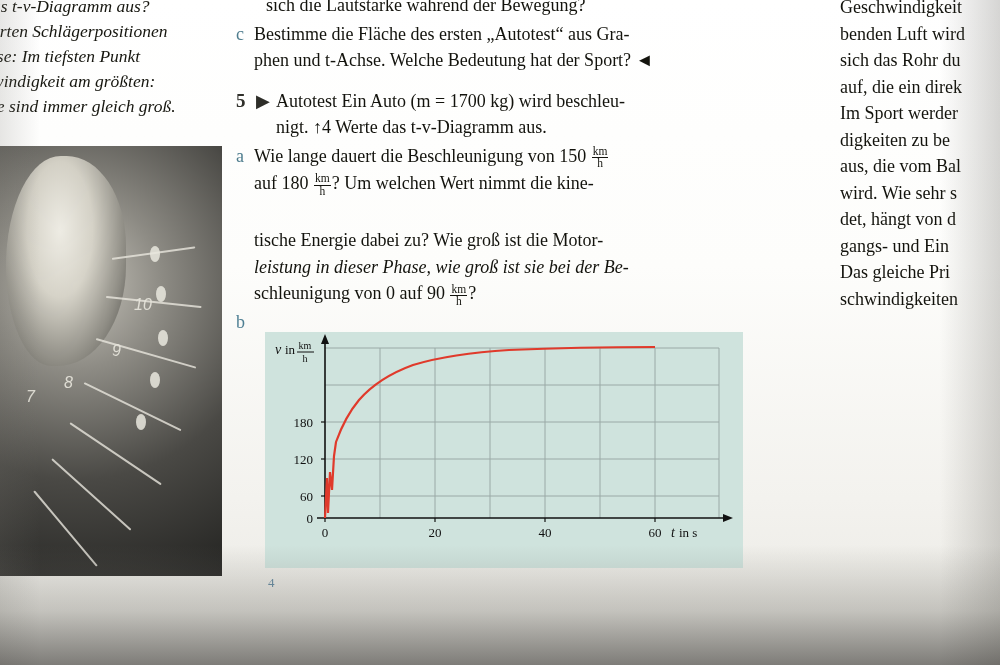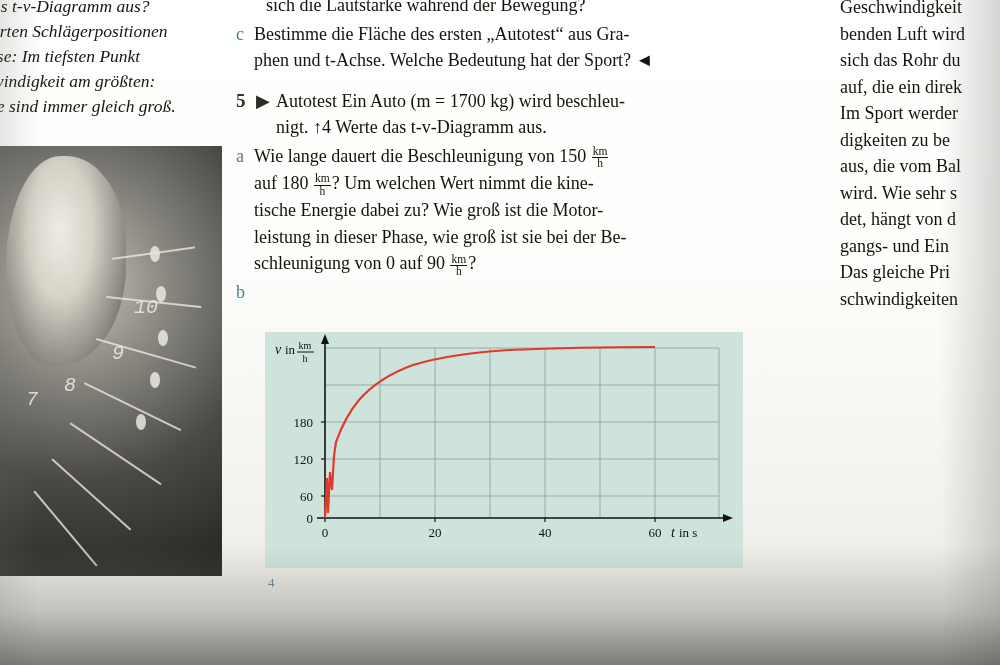--- a/index.html
+++ b/index.html
@@ -56,22 +56,22 @@
   }
   .photo .spoke{
     position:absolute;background:#e8e6dd;height:2px;transform-origin:0 50%;
     opacity:.8;border-radius:2px;
   }
   .photo .dot{
     position:absolute;width:10px;height:16px;border-radius:50%;
     background:#e9e7de;opacity:.85;
   }
   .photo .pnum{
-    position:absolute;color:#e7e5dc;font-family:Liberation Mono, monospace;
-    font-size:20px;font-style:italic;opacity:.92;
+    position:absolute;color:#e7e5dc;font-family:Liberation Sans, sans-serif;
+    font-size:16px;font-style:italic;opacity:.92;
   }
 
   .col-mid{
     left:236px;top:-8px;width:525px;
     font-size:18px;line-height:26.5px;color:#13130d;
   }
   .col-mid .ln{white-space:nowrap;}
   .marker{
     display:inline-block;width:18px;color:#4f7d8e;font-size:18px;
   }
@@ -159,22 +159,22 @@
         </span>
         <span class="ln" style="display:block;">nigt. ↑4  Werte das t-v-Diagramm aus.</span>
       </span>
     </div>
 
     <div style="display:flex;margin-top:2px;">
       <span class="marker">a</span>
       <span>
         <span class="ln" style="display:block;">Wie lange dauert die Beschleunigung von 150&nbsp;<span class="frac"><span class="nu">km</span><span class="de">h</span></span></span>
         <span class="ln" style="display:block;">auf 180&nbsp;<span class="frac"><span class="nu">km</span><span class="de">h</span></span>? Um welchen Wert nimmt die kine-</span>
-        <span class="ln" style="display:block;">tische Energie dabei zu? Wie groß ist die Motor-</span>
-        <span class="ln" style="display:block;">leistung in dieser Phase, wie groß ist sie bei der Be-</span>
+        <span class="ln" style="display:block;margin-top:30px;">tische Energie dabei zu? Wie groß ist die Motor-</span>
+        <span class="ln" style="display:block;font-style:italic;">leistung in dieser Phase, wie groß ist sie bei der Be-</span>
         <span class="ln" style="display:block;">schleunigung von 0 auf 90&nbsp;<span class="frac"><span class="nu">km</span><span class="de">h</span></span>?</span>
       </span>
     </div>
 
     <div style="display:flex;margin-top:1px;">
       <span class="marker blue">b</span>
     </div>
   </div>
 
   <div class="panel">

